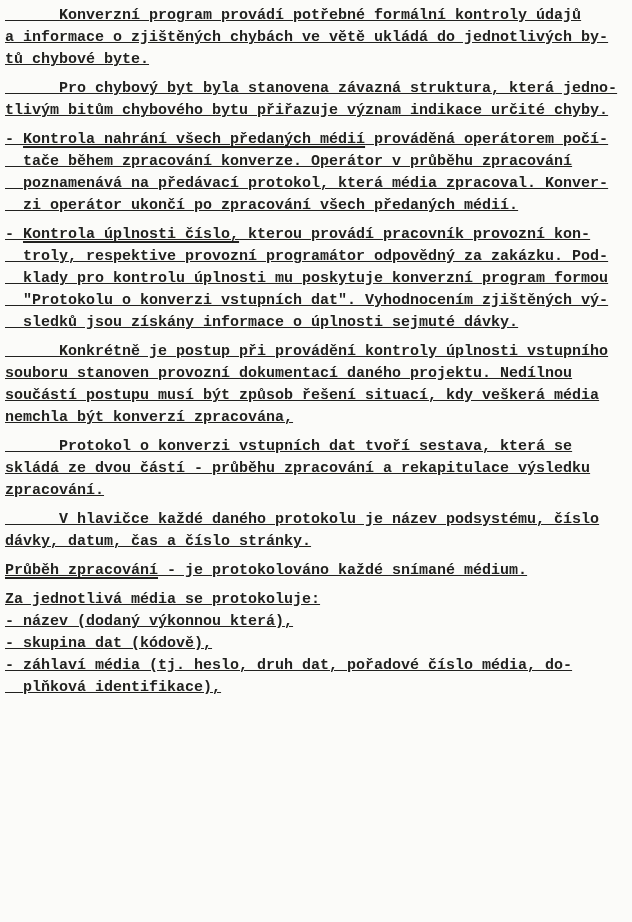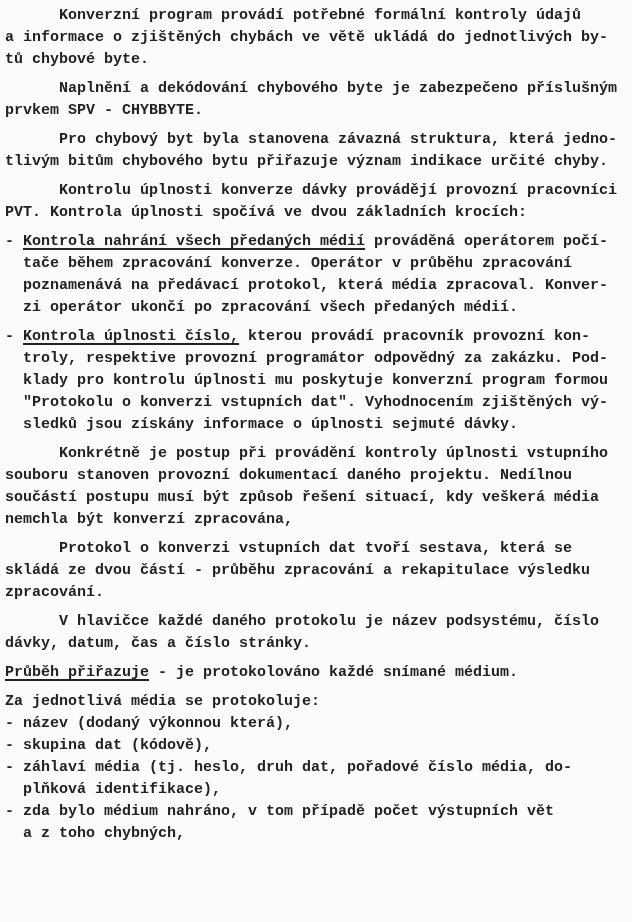--- a/index.html
+++ b/index.html
@@ -15,20 +15,21 @@
     font-size: 15px;
     line-height: 22px;
     font-weight: bold;
     color: #222220;
   }
   .page {
     box-sizing: border-box;
     width: 632px;
     height: 922px;
     padding: 5px 2px 0 5px;
+    text-decoration: underline;
   }
   p.block {
     margin: 0;
     white-space: pre-wrap;
     letter-spacing: 0;
   }
   p.spaced {
     margin-top: 7px;
   }
   .u {
@@ -37,45 +38,39 @@
     text-decoration-thickness: 1.5px;
   }
 </style>
 </head>
 <body>
 
 <div class="page">
   <p class="block">      Konverzní program provádí potřebné formální kontroly údajů
 a informace o zjištěných chybách ve větě ukládá do jednotlivých by-
 tů chybové byte.</p>
-  <p class="block spaced">      Naplnění a dekódování chybového byte je zabezpečeno příslušným
-prvkem SPV - CHYBBYTE.</p>
   <p class="block spaced">      Pro chybový byt byla stanovena závazná struktura, která jedno-
 tlivým bitům chybového bytu přiřazuje význam indikace určité chyby.</p>
-  <p class="block spaced">      Kontrolu úplnosti konverze dávky provádějí provozní pracovníci
-PVT. Kontrola úplnosti spočívá ve dvou základních krocích:</p>
   <p class="block spaced"><span>- </span><span class="u">Kontrola nahrání všech předaných médií</span><span> prováděná operátorem počí-
   tače během zpracování konverze. Operátor v průběhu zpracování
   poznamenává na předávací protokol, která média zpracoval. Konver-
   zi operátor ukončí po zpracování všech předaných médií.</span></p>
   <p class="block spaced"><span>- </span><span class="u">Kontrola úplnosti číslo,</span><span> kterou provádí pracovník provozní kon-
   troly, respektive provozní programátor odpovědný za zakázku. Pod-
   klady pro kontrolu úplnosti mu poskytuje konverzní program formou
   "Protokolu o konverzi vstupních dat". Vyhodnocením zjištěných vý-
   sledků jsou získány informace o úplnosti sejmuté dávky.</span></p>
   <p class="block spaced">      Konkrétně je postup při provádění kontroly úplnosti vstupního
 souboru stanoven provozní dokumentací daného projektu. Nedílnou
 součástí postupu musí být způsob řešení situací, kdy veškerá média
 nemchla být konverzí zpracována,</p>
   <p class="block spaced">      Protokol o konverzi vstupních dat tvoří sestava, která se
 skládá ze dvou částí - průběhu zpracování a rekapitulace výsledku
 zpracování.</p>
   <p class="block spaced">      V hlavičce každé daného protokolu je název podsystému, číslo
 dávky, datum, čas a číslo stránky.</p>
-  <p class="block spaced"><span class="u">Průběh přiřazuje</span><span> - je protokolováno každé snímané médium.</span></p>
+  <p class="block spaced"><span class="u">Průběh zpracování</span><span> - je protokolováno každé snímané médium.</span></p>
   <p class="block spaced">Za jednotlivá média se protokoluje:</p>
   <p class="block">- název (dodaný výkonnou která),</p>
   <p class="block">- skupina dat (kódově),</p>
   <p class="block">- záhlaví média (tj. heslo, druh dat, pořadové číslo média, do-
   plňková identifikace),</p>
-  <p class="block">- zda bylo médium nahráno, v tom případě počet výstupních vět
-  a z toho chybných,</p>
 </div>
 
 </body></html>

